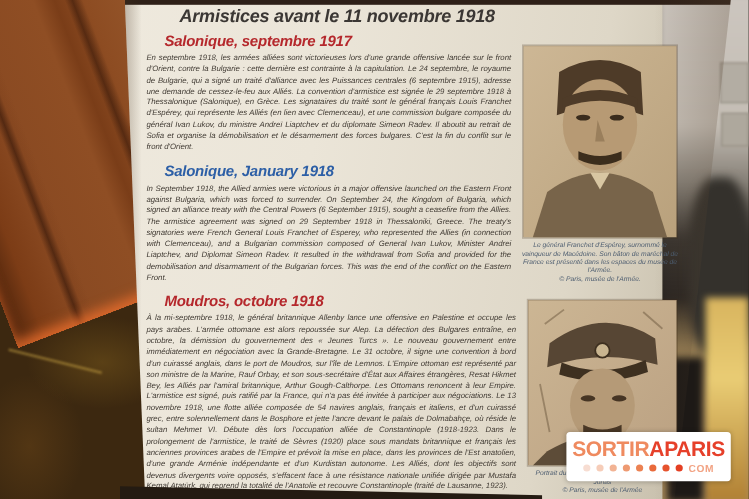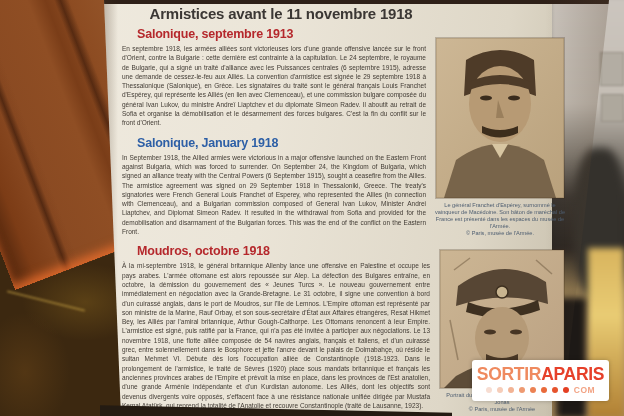--- a/index.html
+++ b/index.html
@@ -32,21 +32,21 @@
   .frame1{position:absolute;left:600px;top:52px;width:22px;height:32px;background:#b3ada3;border:1px solid #948e83;filter:blur(1px);}
   .frame2{position:absolute;left:601px;top:94px;width:21px;height:26px;background:#aea89d;border:1px solid #948e83;filter:blur(1px);}
   .figure-dark{position:absolute;left:574px;top:148px;width:52px;height:150px;background:#34312c;border-radius:40%;filter:blur(4px);}
   .gold-col{position:absolute;left:588px;top:248px;width:36px;height:170px;filter:blur(3px);
         background:linear-gradient(180deg,#d8b45e,#e9cc74 40%,#b07f33);}
   .legs-dark{position:absolute;left:556px;top:298px;width:30px;height:120px;background:#1d1916;filter:blur(3px);}
 
   
   .poster{position:absolute;left:0;top:0;width:552px;height:416px;
         clip-path:polygon(104px 0px, 609px 0px, 562px 416px, 121px 416px);
-        background:linear-gradient(100deg,#f0ebe0 0%,#ebe5d8 45%,#ded7c7 82%,#c9c1ae 100%);}
+        background:linear-gradient(100deg,#f0ebe0 0%,#ebe5d8 45%,#ded7c7 82%,#c9c1ae 100%);font-style:italic;}
   .poster-top-edge{position:absolute;left:98px;top:0;width:515px;height:4px;background:#2e2018;}
   .poster-left-shade{position:absolute;left:104px;top:0;width:14px;height:416px;
         background:linear-gradient(90deg,rgba(70,50,30,.28),rgba(0,0,0,0));}
   .poster-right-shade{position:absolute;left:545px;top:0;width:70px;height:416px;
         background:linear-gradient(90deg,rgba(0,0,0,0),rgba(90,70,50,.30));}
 
   
   .title{position:absolute;left:122px;top:5px;width:318px;text-align:center;
         font-size:15px;font-weight:bold;color:#3b3734;letter-spacing:-.2px;}
   .flow{position:absolute;left:122px;top:27px;width:443px;}
@@ -123,21 +123,21 @@
           <path d="M62,62 L60,80 L68,80 Z" fill="#9a7f5c"></path>
           <path d="M46,88 Q64,96 82,88 L82,95 Q64,104 46,95 Z" fill="#3c2d1c"></path>
           <path d="M8,160 L20,122 Q42,106 64,106 Q86,106 108,122 L120,160 Z" fill="#78644a"></path>
           <path d="M56,106 L64,120 L72,106 Z" fill="#d8c6a2"></path>
           <rect x="0" y="0" width="128" height="160" fill="none" stroke="rgba(50,30,10,.25)"></rect>
         </svg>
         <div class="caption">Le général Franchet d'Espérey, surnommé le vainqueur de Macédoine. Son bâton de maréchal de France est présenté dans les espaces du musée de l'Armée.</div>
         <div class="credit">© Paris, musée de l'Armée.</div>
       </div>
 
-      <h2 class="red">Salonique, septembre 1913</h2>
+      <h2 class="red">Salonique, septembre 1917</h2>
       <p class="body">En septembre 1918, les armées alliées sont victorieuses lors d'une grande offensive lancée sur le front d'Orient, contre la Bulgarie : cette dernière est contrainte à la capitulation. Le 24 septembre, le royaume de Bulgarie, qui a signé un traité d'alliance avec les Puissances centrales (6 septembre 1915), adresse une demande de cessez-le-feu aux Alliés. La convention d'armistice est signée le 29 septembre 1918 à Thessalonique (Salonique), en Grèce. Les signataires du traité sont le général français Louis Franchet d'Espérey, qui représente les Alliés (en lien avec Clemenceau), et une commission bulgare composée du général Ivan Lukov, du ministre Andreï Liaptchev et du diplomate Simeon Radev. Il aboutit au retrait de Sofia et organise la démobilisation et le désarmement des forces bulgares. C'est la fin du conflit sur le front d'Orient.</p>
 
       <h2 class="blue sp">Salonique, January 1918</h2>
       <p class="body">In September 1918, the Allied armies were victorious in a major offensive launched on the Eastern Front against Bulgaria, which was forced to surrender. On September 24, the Kingdom of Bulgaria, which signed an alliance treaty with the Central Powers (6 September 1915), sought a ceasefire from the Allies. The armistice agreement was signed on 29 September 1918 in Thessaloniki, Greece. The treaty's signatories were French General Louis Franchet of Esperey, who represented the Allies (in connection with Clemenceau), and a Bulgarian commission composed of General Ivan Lukov, Minister Andrei Liaptchev, and Diplomat Simeon Radev. It resulted in the withdrawal from Sofia and provided for the demobilisation and disarmament of the Bulgarian forces. This was the end of the conflict on the Eastern Front.</p>
 
       <div class="photo-col col2">
         <svg class="portrait" width="124" height="138" viewBox="0 0 124 138" xmlns="http://www.w3.org/2000/svg">
           <defs>
             <linearGradient id="sep2" x1="0" y1="0" x2="1" y2="1">
               <stop offset="0" stop-color="#ccb694"></stop>

